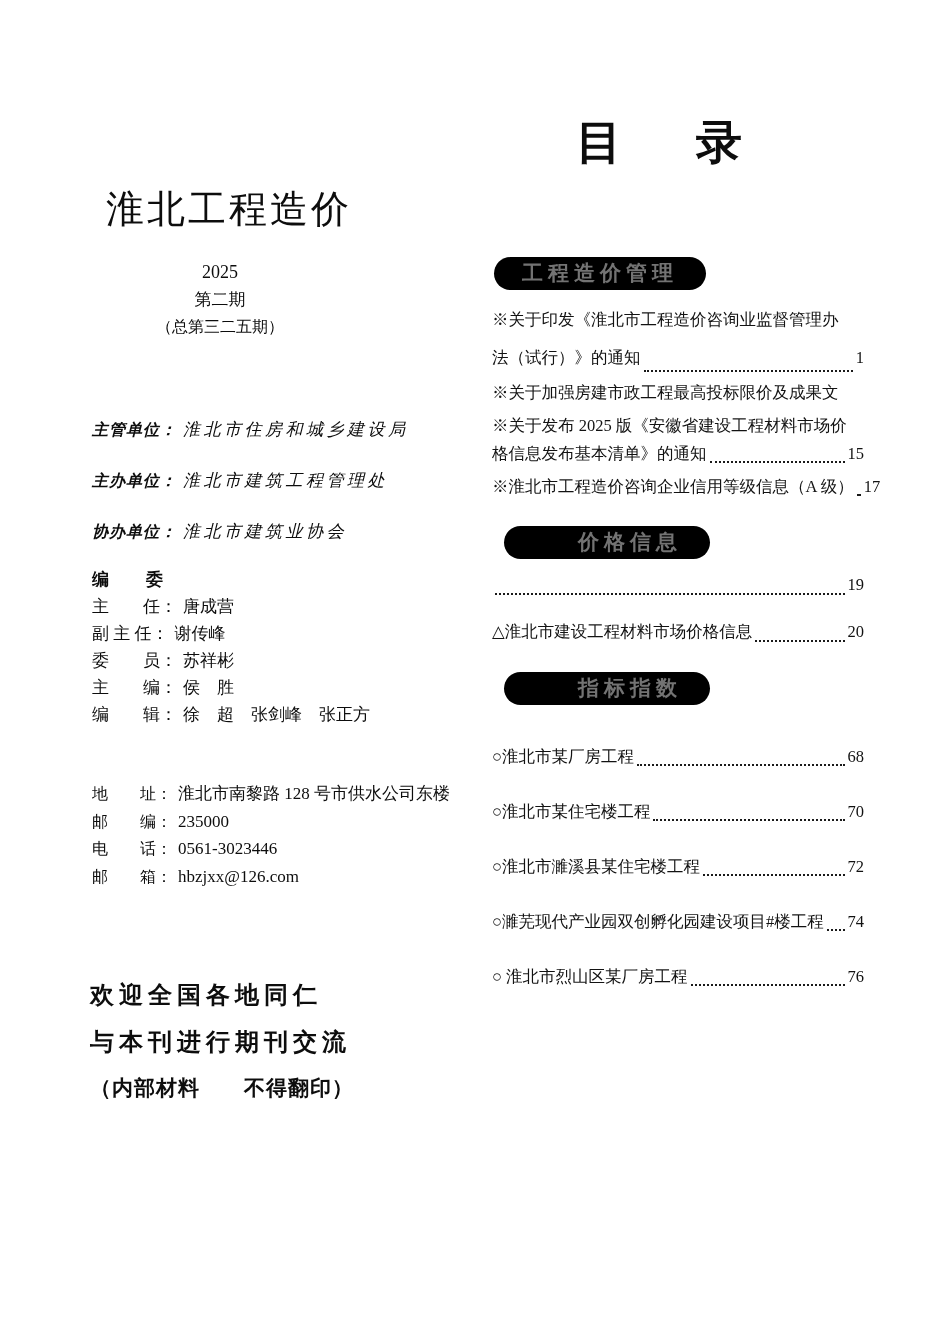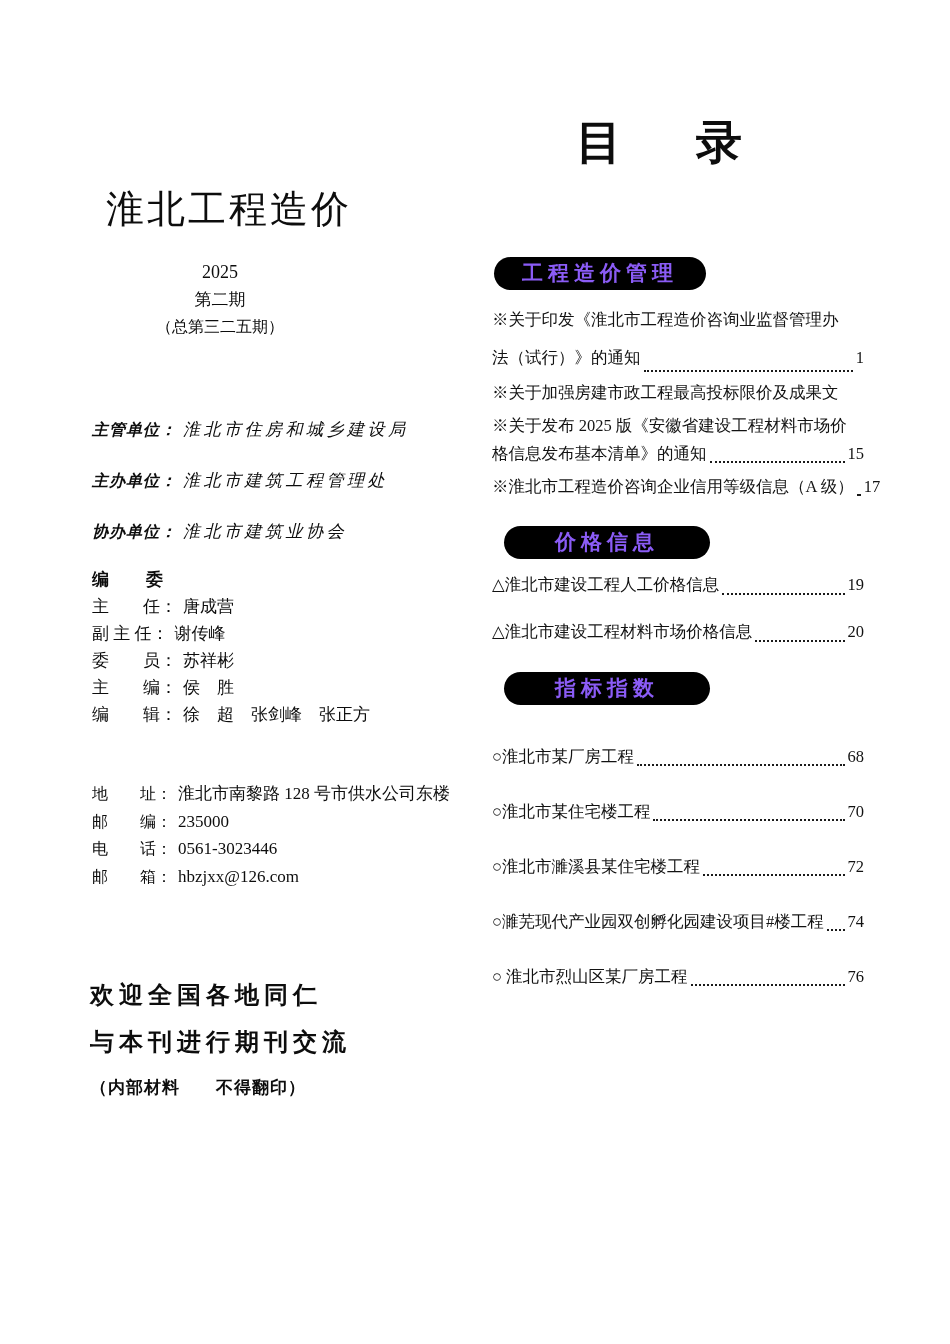--- a/index.html
+++ b/index.html
@@ -45,39 +45,39 @@
   .contact-block{position:absolute;left:92px;top:780px;font-size:17px;line-height:27.5px;}
   .contact-block .lbl{
     font-family:"Liberation Sans","DejaVu Sans",sans-serif;
     font-weight:normal;font-size:16px;
   }
   .contact-block .val{margin-left:6px;}
   .contact-block .lv-row{white-space:nowrap;}
 
   .welcome-block{position:absolute;left:90px;top:980px;font-weight:bold;}
   .welcome-l1,.welcome-l2{font-size:24px;letter-spacing:5px;line-height:30px;margin-bottom:17px;white-space:nowrap;}
-  .welcome-l3{font-size:17px;letter-spacing:1px;line-height:28px;margin-top:11px;white-space:nowrap;}
+  .welcome-l3{font-size:21px;letter-spacing:1px;line-height:28px;margin-top:11px;white-space:nowrap;}
 
   
   .toc-title{
     position:absolute;left:490px;top:112px;width:372px;
     text-align:center;white-space:nowrap;
     font-family:"Liberation Sans","DejaVu Sans",sans-serif;
     font-weight:bold;font-size:46px;letter-spacing:14px;
     padding-right:20px;box-sizing:border-box;
   }
   .toc-body{position:absolute;left:492px;top:254px;width:372px;}
   .sec{margin-top:25px;}
   .sec.s0{margin-top:3px;}
   .pill{
     display:inline-block;
-    background:#000000;color:#8b5cf6;
+    background:#000000;color:#737373;
     font-family:"Liberation Sans","DejaVu Sans",sans-serif;
     font-weight:bold;font-size:21px;letter-spacing:5px;
-    text-align:center;min-width:150px;
+    text-align:right;min-width:150px;
     padding:3px 28px 5px;border-radius:17px;
     line-height:25px;margin:0 0 11px 12px;
     box-sizing:content-box;white-space:nowrap;
   }
   .s0 .pill{margin-left:2px;}
 
   .toc-entry{font-size:16.5px;color:#121212;}
   .s0 .toc-entry{line-height:28px;margin-bottom:5px;}
   .s0 .toc-entry.tall{line-height:38px;margin-bottom:2px;}
   .s1 .toc-entry{line-height:30px;margin-bottom:17px;}
@@ -153,21 +153,20 @@
         </div>
       </div><div class="toc-entry">
         <div class="entry-last">
           <span class="txt">※淮北市工程造价咨询企业信用等级信息（A 级）</span>
           <span class="leader"></span>
           <span class="page">17</span>
         </div>
       </div></section>
     <section class="sec s1"><div class="pill">价格信息</div><div class="toc-entry">
         <div class="entry-last">
-          <span class="txt">△淮北市建设工程人工价格信息</span>
           <span class="leader"></span>
           <span class="page">19</span>
         </div>
       </div><div class="toc-entry">
         <div class="entry-last">
           <span class="txt">△淮北市建设工程材料市场价格信息</span>
           <span class="leader"></span>
           <span class="page">20</span>
         </div>
       </div></section>

